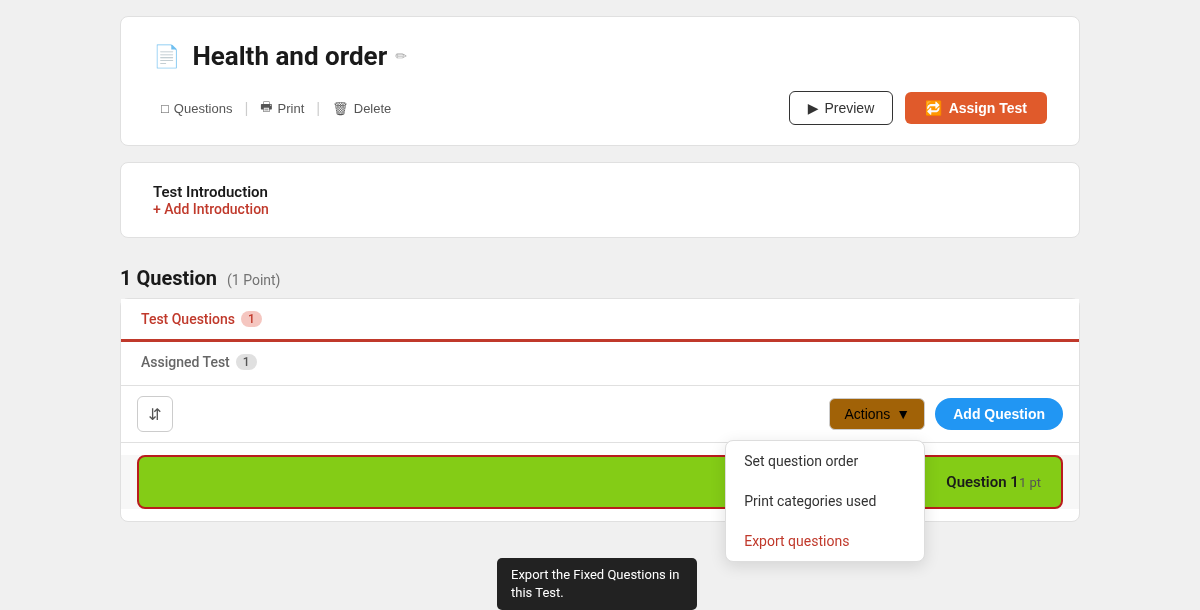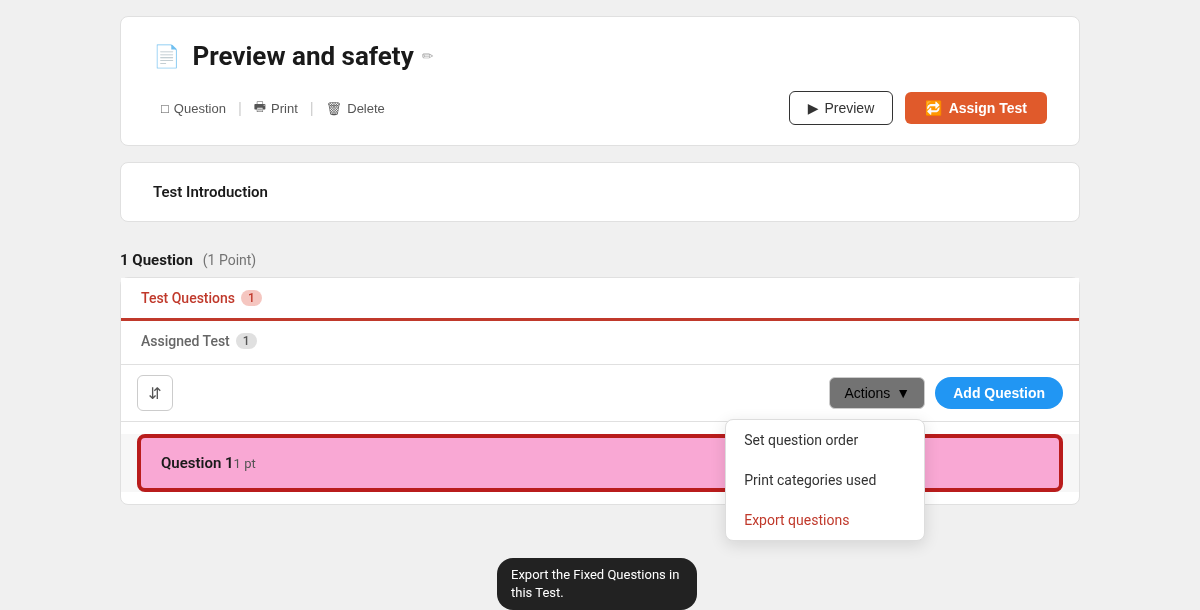--- a/index.html
+++ b/index.html
@@ -110,21 +110,21 @@
       font-weight: 500;
     }
     .questions-header {
       display: flex;
       align-items: center;
       justify-content: space-between;
       padding: 12px 0 8px 0;
       margin-bottom: 0;
     }
     .q-count {
-      font-size: 15px;
+      font-size: 20px;
       font-weight: 700;
       color: #1a1a1a;
     }
     .q-points {
       font-size: 14px;
       color: #737373;
       margin-left: 6px;
       font-weight: 400;
     }
     .q-bank {
@@ -199,21 +199,21 @@
       font-size: 16px;
       color: #555;
     }
     .toolbar-right {
       display: flex;
       align-items: center;
       gap: 10px;
     }
     .actions-dropdown-btn {
       border: 1px solid #ccc;
-      background: #737373;
+      background: #a16207;
       border-radius: 6px;
       padding: 7px 14px;
       font-size: 14px;
       cursor: pointer;
       display: flex;
       align-items: center;
       gap: 6px;
     }
     .add-question-btn {
       background: #2196f3;
@@ -222,28 +222,28 @@
       border-radius: 16px;
       padding: 8px 18px;
       font-size: 14px;
       font-weight: 600;
       cursor: pointer;
     }
     .questions-section {
       background: #f7f7f7;
     }
     .question-row-card {
-      background: #f9a8d4;
+      background: #84cc16;
       border-radius: 8px;
-      border: 4px solid #b91c1c;
+      border: 2px solid #b91c1c;
       margin: 12px 16px;
       padding: 16px 20px;
       display: flex;
       align-items: center;
-      justify-content: flex-start;
+      justify-content: flex-end;
     }
     .q-label {
       font-size: 15px;
       font-weight: 600;
       color: #1a1a1a;
     }
     .q-pts {
       font-size: 13px;
       color: #555;
     }
@@ -265,21 +265,21 @@
       cursor: pointer;
     }
     .dropdown-item.danger { color: #c0392b; }
     
     .tooltip-box {
       position: absolute;
       background: #222;
       color: #fff;
       font-size: 13px;
       padding: 8px 14px;
-      border-radius: 16px;
+      border-radius: 5px;
       max-width: 200px;
       line-height: 1.4;
       z-index: 200;
     }
     .tabs-card {
       background: #fff;
       border-radius: 8px;
       border: 1px solid #e0e0e0;
       overflow: visible;
     }
@@ -289,28 +289,28 @@
     }
   </style>
 </head>
 <body>
 
 <div class="main-content">
 
   <div class="card header-card">
     <div class="title-row">
       <span class="doc-icon">📄</span>
-      <span class="title-text">Preview and safety</span>
+      <span class="title-text">Health and order</span>
       <span class="edit-icon">✏</span>
     </div>
     <div class="actions-row">
       <div class="left-actions">
         <button class="action-btn">
           <span>□</span>
-          <span>Question</span>
+          <span>Questions</span>
         </button>
         <span class="divider">|</span>
         <button class="action-btn">
           <span>🖶</span>
           <span>Print</span>
         </button>
         <span class="divider">|</span>
         <button class="action-btn">
           <span>🗑</span>
           <span>Delete</span>
@@ -324,20 +324,21 @@
         <button class="assign-btn">
           <span>🔁</span>
           <span>Assign Test</span>
         </button>
       </div>
     </div>
   </div>
 
   <div class="card intro-card">
     <div class="intro-title">Test Introduction</div>
+    <div class="add-intro">+ Add Introduction</div>
   </div>
 
   <div class="questions-header">
     <div>
       <span class="q-count">1 Question</span>
       <span class="q-points">(1 Point)</span>
     </div>
   </div>
 
   <div class="tabs-card">

